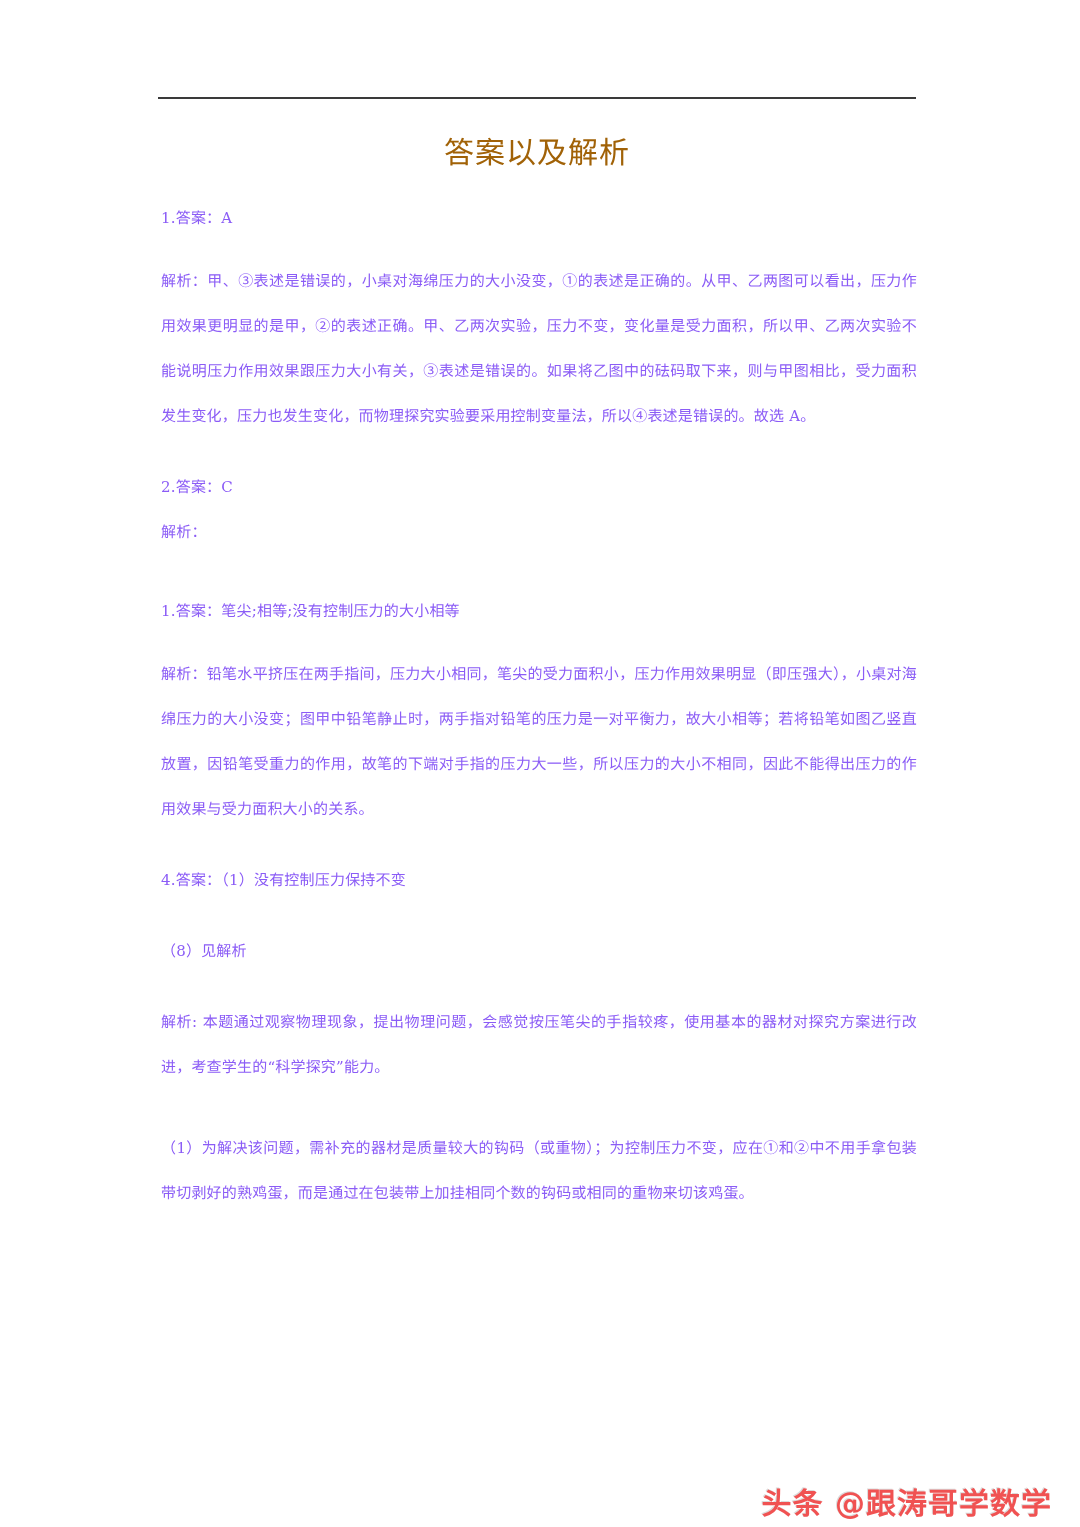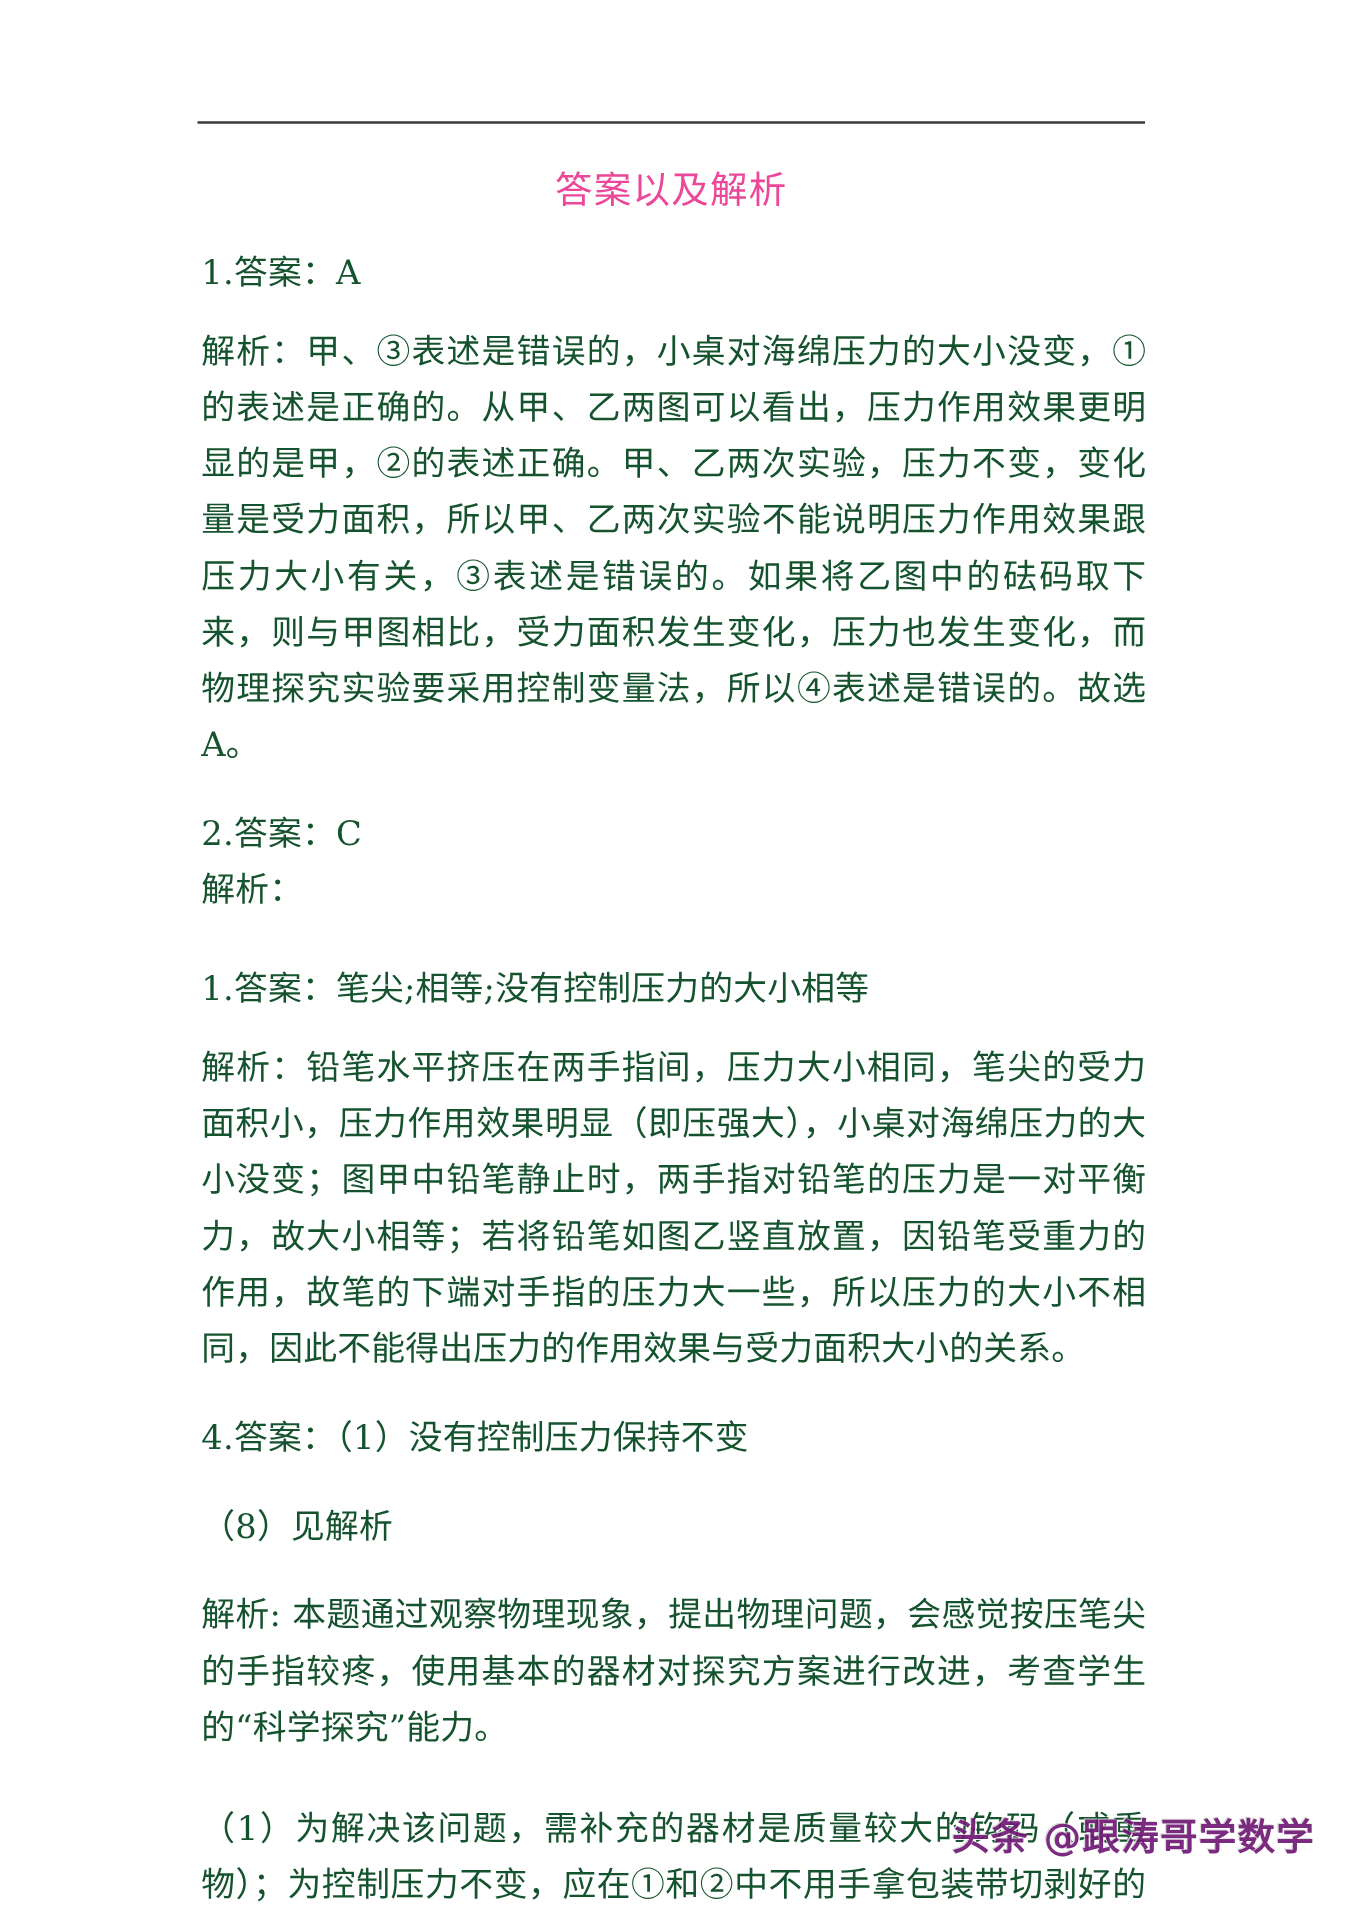--- a/index.html
+++ b/index.html
@@ -33,57 +33,57 @@
   }
   .doc-title {
     position: absolute;
     left: 158px;
     top: 131px;
     width: 758px;
     text-align: center;
     font-size: 30px;
     line-height: 44px;
     letter-spacing: 1px;
-    color: #ec4899;
+    color: #a16207;
     font-family: "DejaVu Serif", "Liberation Serif", serif;
   }
   .content {
     position: absolute;
     left: 161px;
     top: 196px;
     width: 756px;
   }
   .block {
     margin: 0;
     padding: 0;
   }
   p.line {
     margin: 0 0 0 0;
-    font-size: 27px;
+    font-size: 15px;
     line-height: 45px;
     text-align: justify;
     text-justify: inter-ideograph;
     letter-spacing: 0.2px;
-    color: #14532d;
+    color: #8b5cf6;
     font-family: "DejaVu Serif", "Liberation Serif", serif;
   }
   p.line.ans {
     text-align: left;
   }
   .gap-md { height: 18px; }
   .gap-lg { height: 26px; }
   .gap-xl { height: 34px; }
   .watermark {
     position: absolute;
     right: 28px;
-    bottom: 38px;
+    bottom: 4px;
     font-size: 30px;
     font-weight: bold;
     letter-spacing: 1px;
-    color: #701a75;
+    color: #ef4444;
     font-family: "DejaVu Sans", "Liberation Sans", sans-serif;
     text-shadow: 1px 1px 0 #ffffff, -1px -1px 0 #d8d8d8;
     white-space: nowrap;
     opacity: 0.92;
   }
 </style>
 </head>
 <body>
 
 <div class="page">

